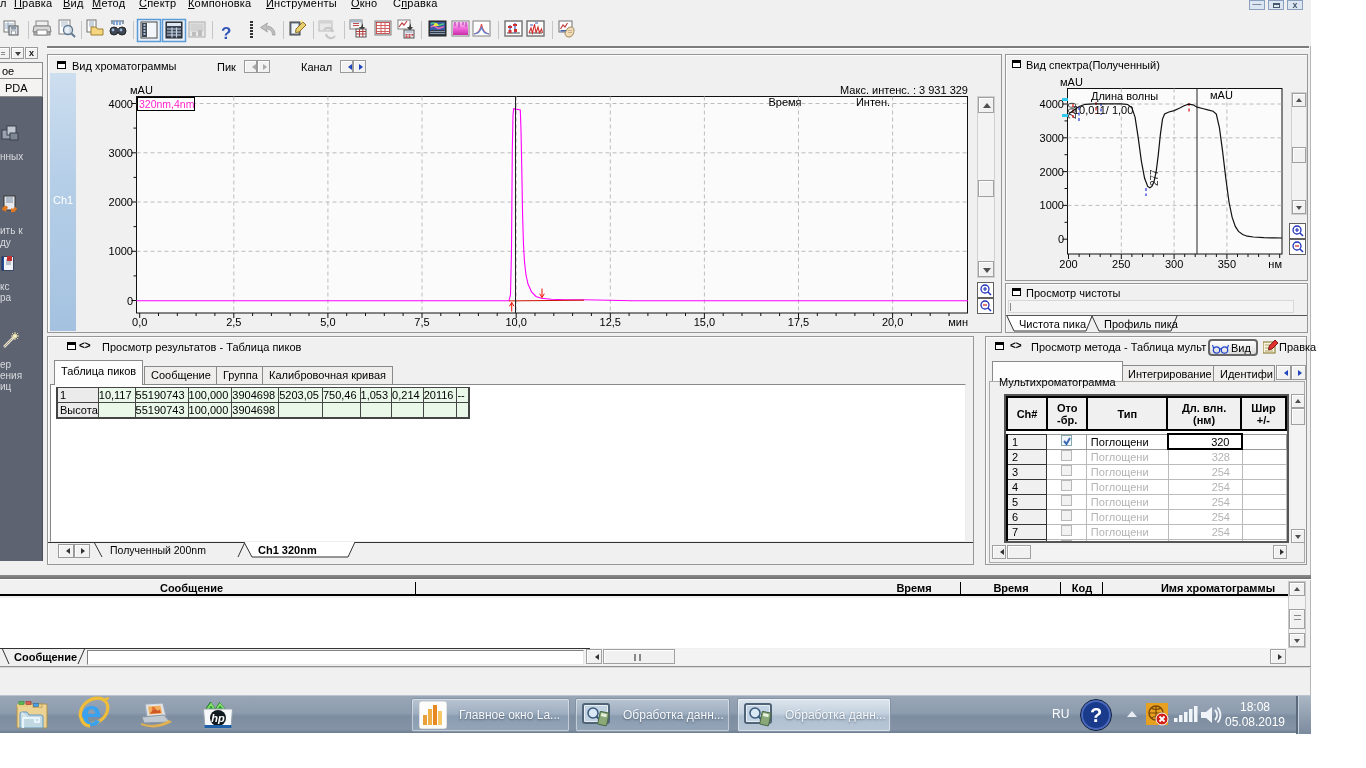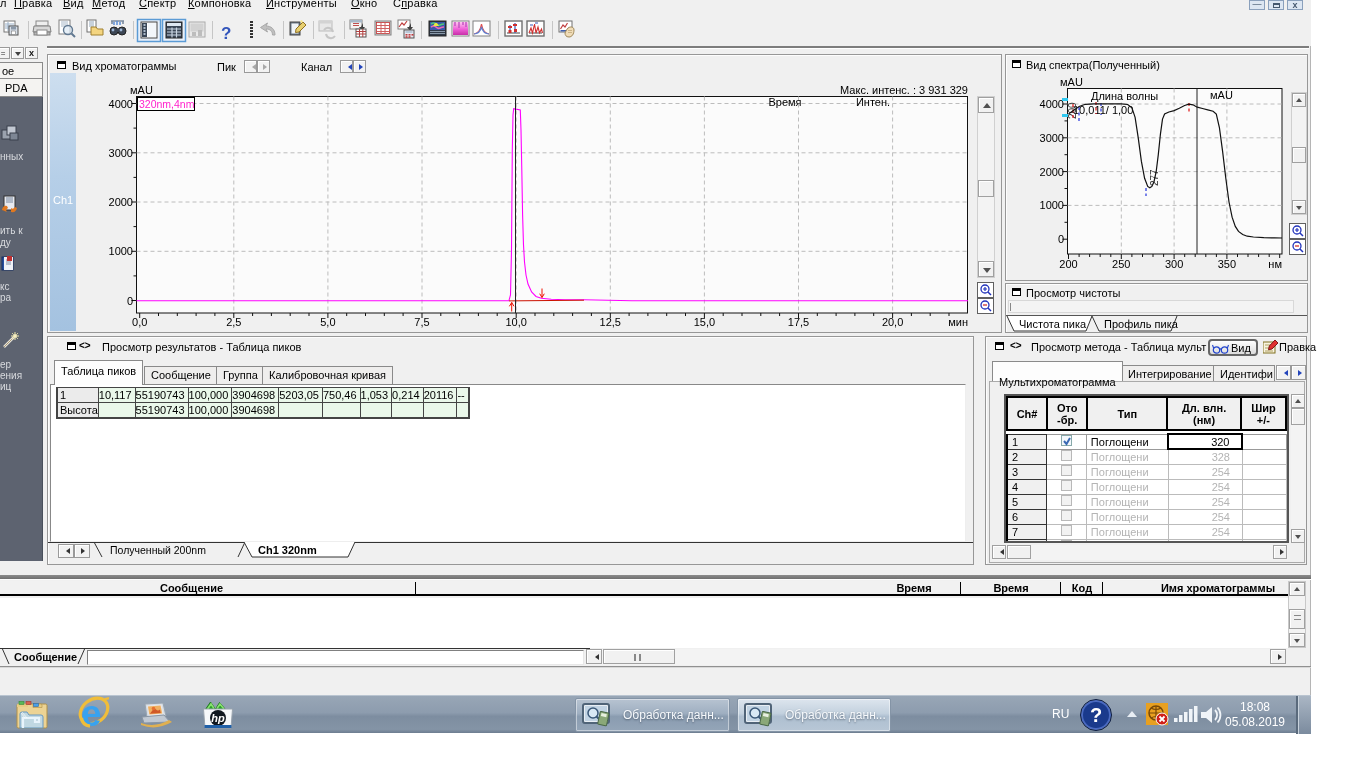--- a/index.html
+++ b/index.html
@@ -748,20 +748,32 @@
         <rect x="2.5" y="26" width="27" height="3" fill="#2060a8"></rect>
       </g>
     <defs>
         <linearGradient id="fgrad" x1="0" y1="0" x2="0" y2="1">
           <stop offset="0" stop-color="#f8e8b0"></stop>
           <stop offset="1" stop-color="#e0b84a"></stop>
         </linearGradient>
       </defs>
   </svg>
 
+  <div class="abs tbtn" style="left:411px;width:159px">
+    <svg width="28" height="28" style="position:absolute;left:7px;top:2px">
+        <rect x="0" y="0" width="28" height="28" rx="3" fill="#fdfdfd" stroke="#c8c8c8"></rect>
+        <g>
+          <rect x="4" y="14" width="4" height="10" fill="#e8a03a"></rect>
+          <rect x="9" y="8" width="4" height="16" fill="#f0b045"></rect>
+          <rect x="14" y="4" width="4" height="20" fill="#e88820"></rect>
+          <rect x="19" y="10" width="4" height="14" fill="#f8c868"></rect>
+        </g>
+      </svg>
+    <span class="tbt">Главное окно La...</span>
+  </div>
   <div class="abs tbtn" style="left:575px;width:155px">
     <svg width="30" height="28" style="position:absolute;left:6px;top:3px">
         <rect x="1" y="2" width="26" height="19" rx="2" fill="#e8eef4" stroke="#506478" stroke-width="2"></rect>
         <rect x="3" y="4" width="22" height="15" fill="#c2d4e4"></rect>
         <circle cx="11" cy="11" r="5" fill="#d8e8f4" stroke="#3a5878" stroke-width="1.5"></circle>
         <path d="M14.5 14.5l4 4" stroke="#3a5878" stroke-width="2"></path>
         <rect x="17" y="10" width="9" height="13" rx="1" fill="#8aa878" stroke="#4a6848" transform="rotate(12 21 16)"></rect>
         <rect x="18.5" y="11.5" width="5.5" height="3" fill="#e8f0e0" transform="rotate(12 21 16)"></rect>
       </svg>
     <span class="tbt">Обработка данн...</span>

